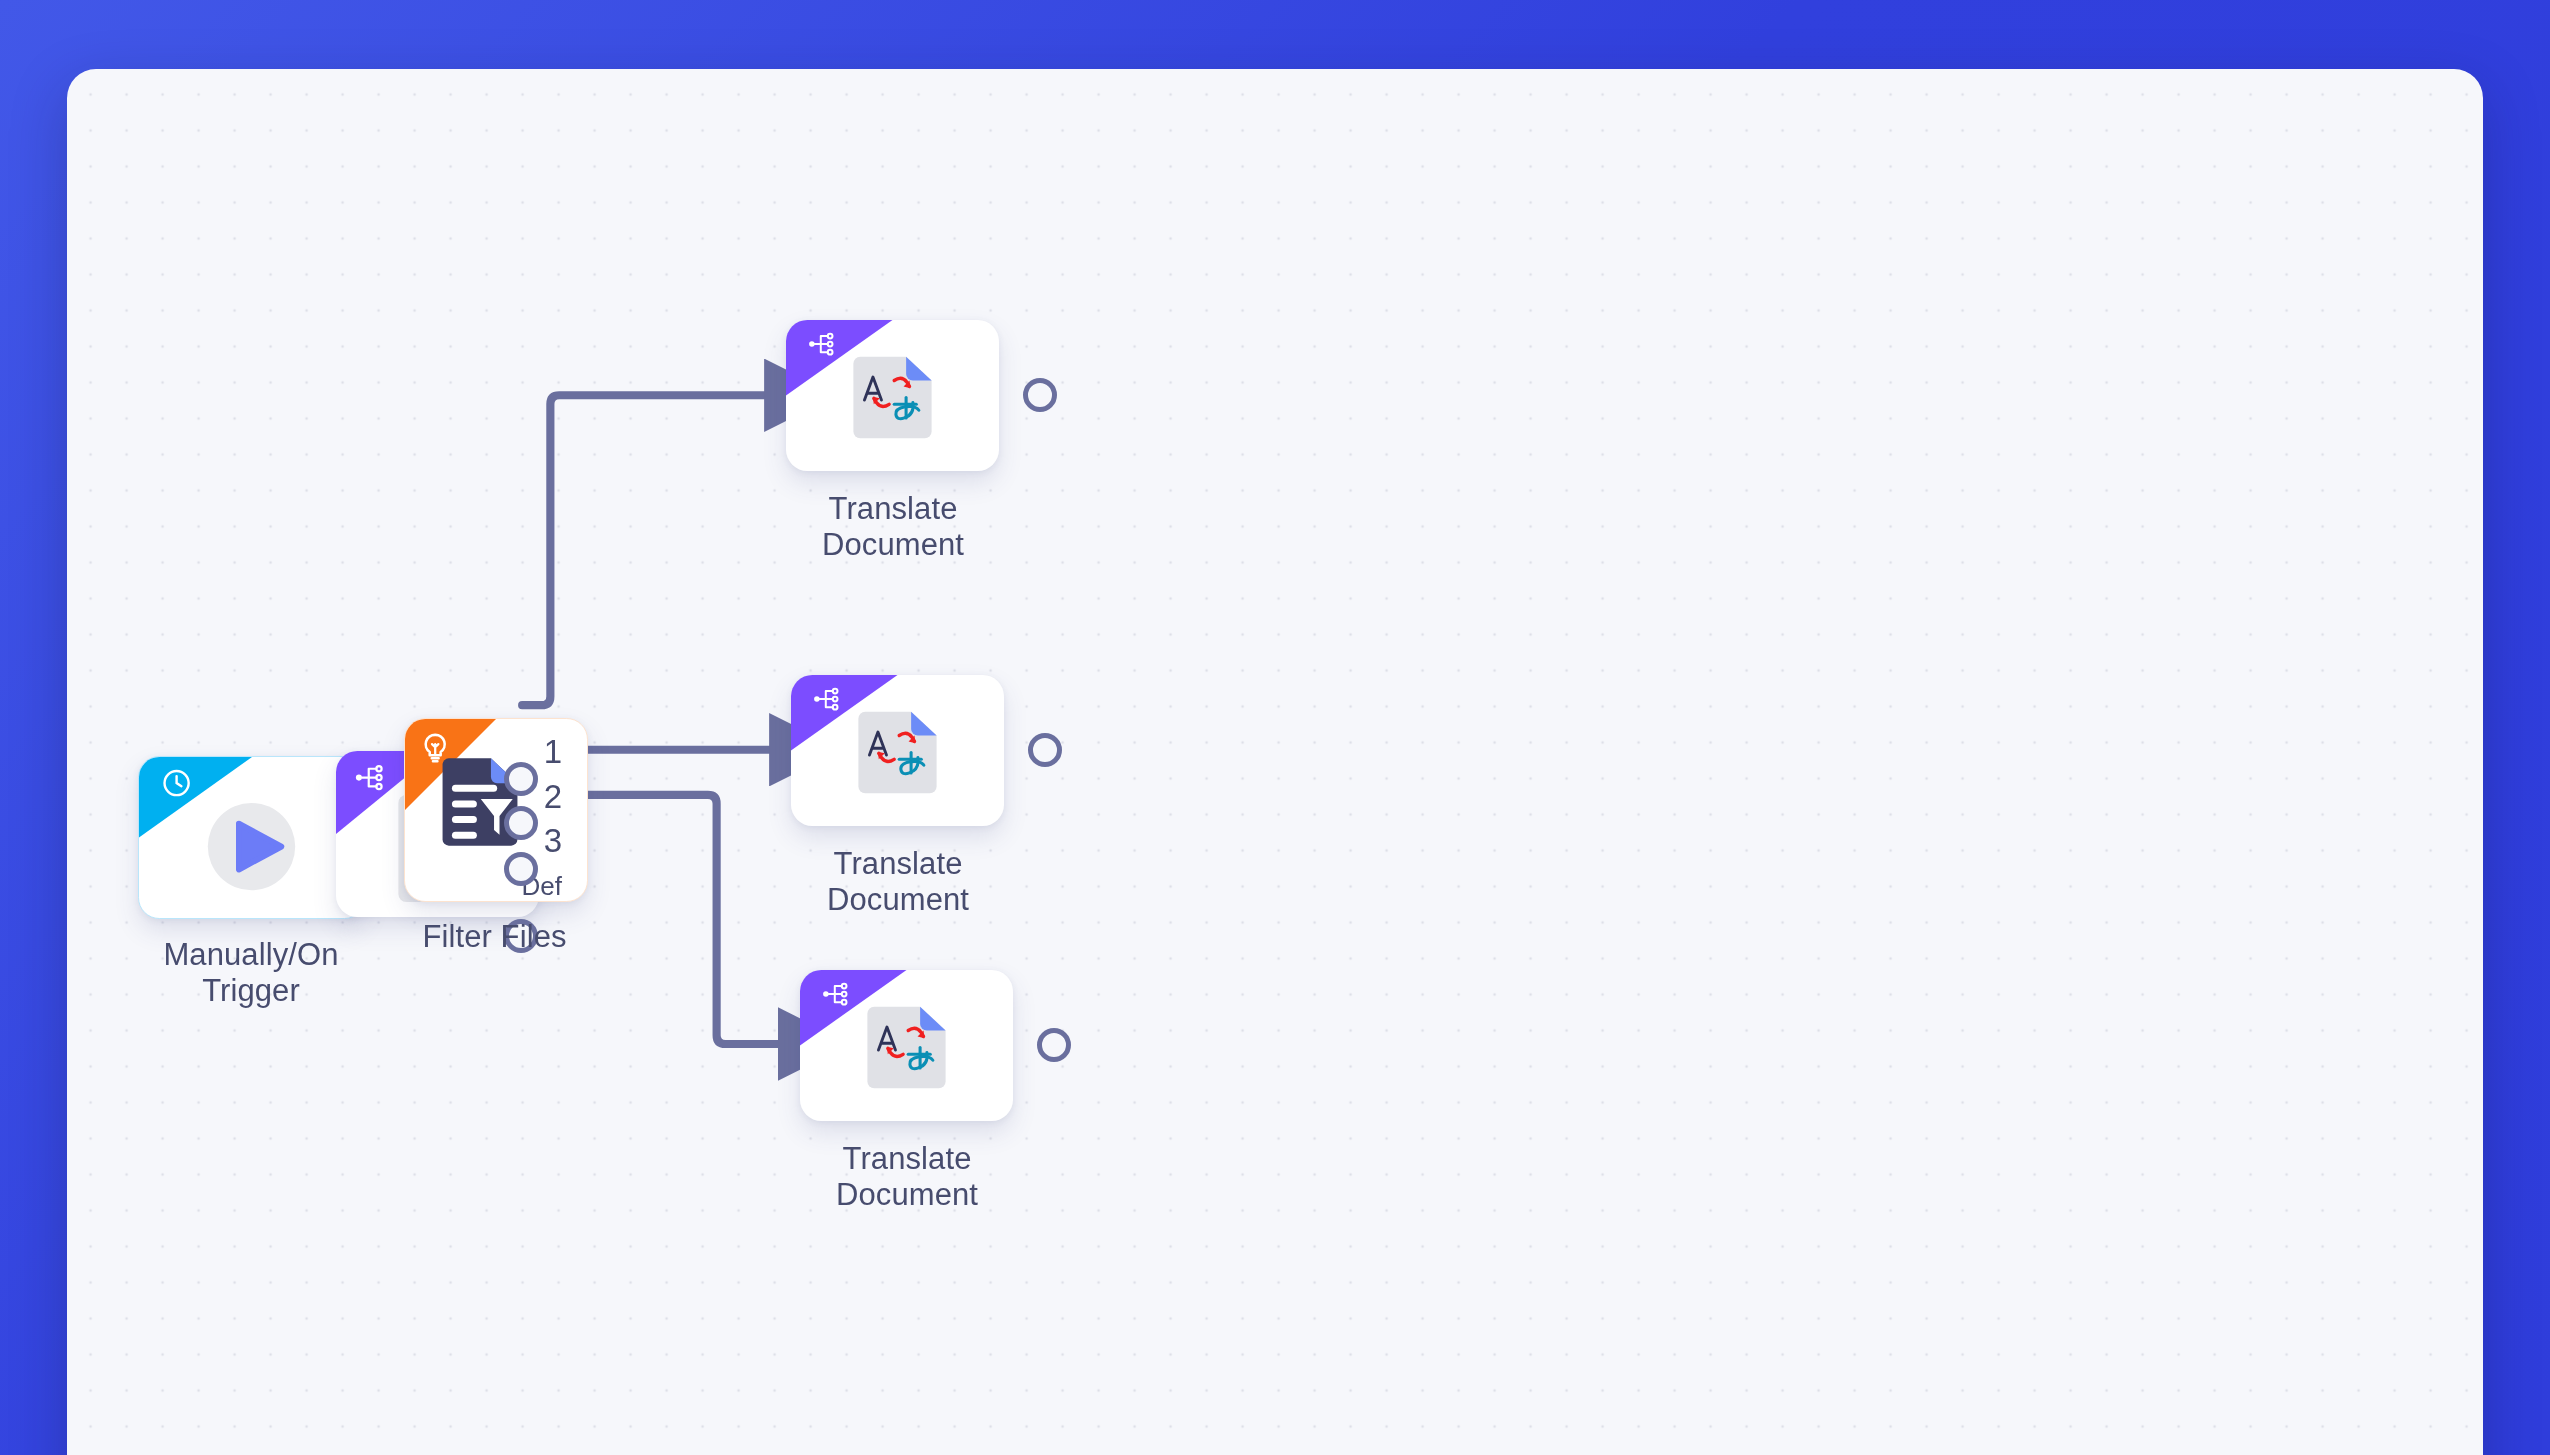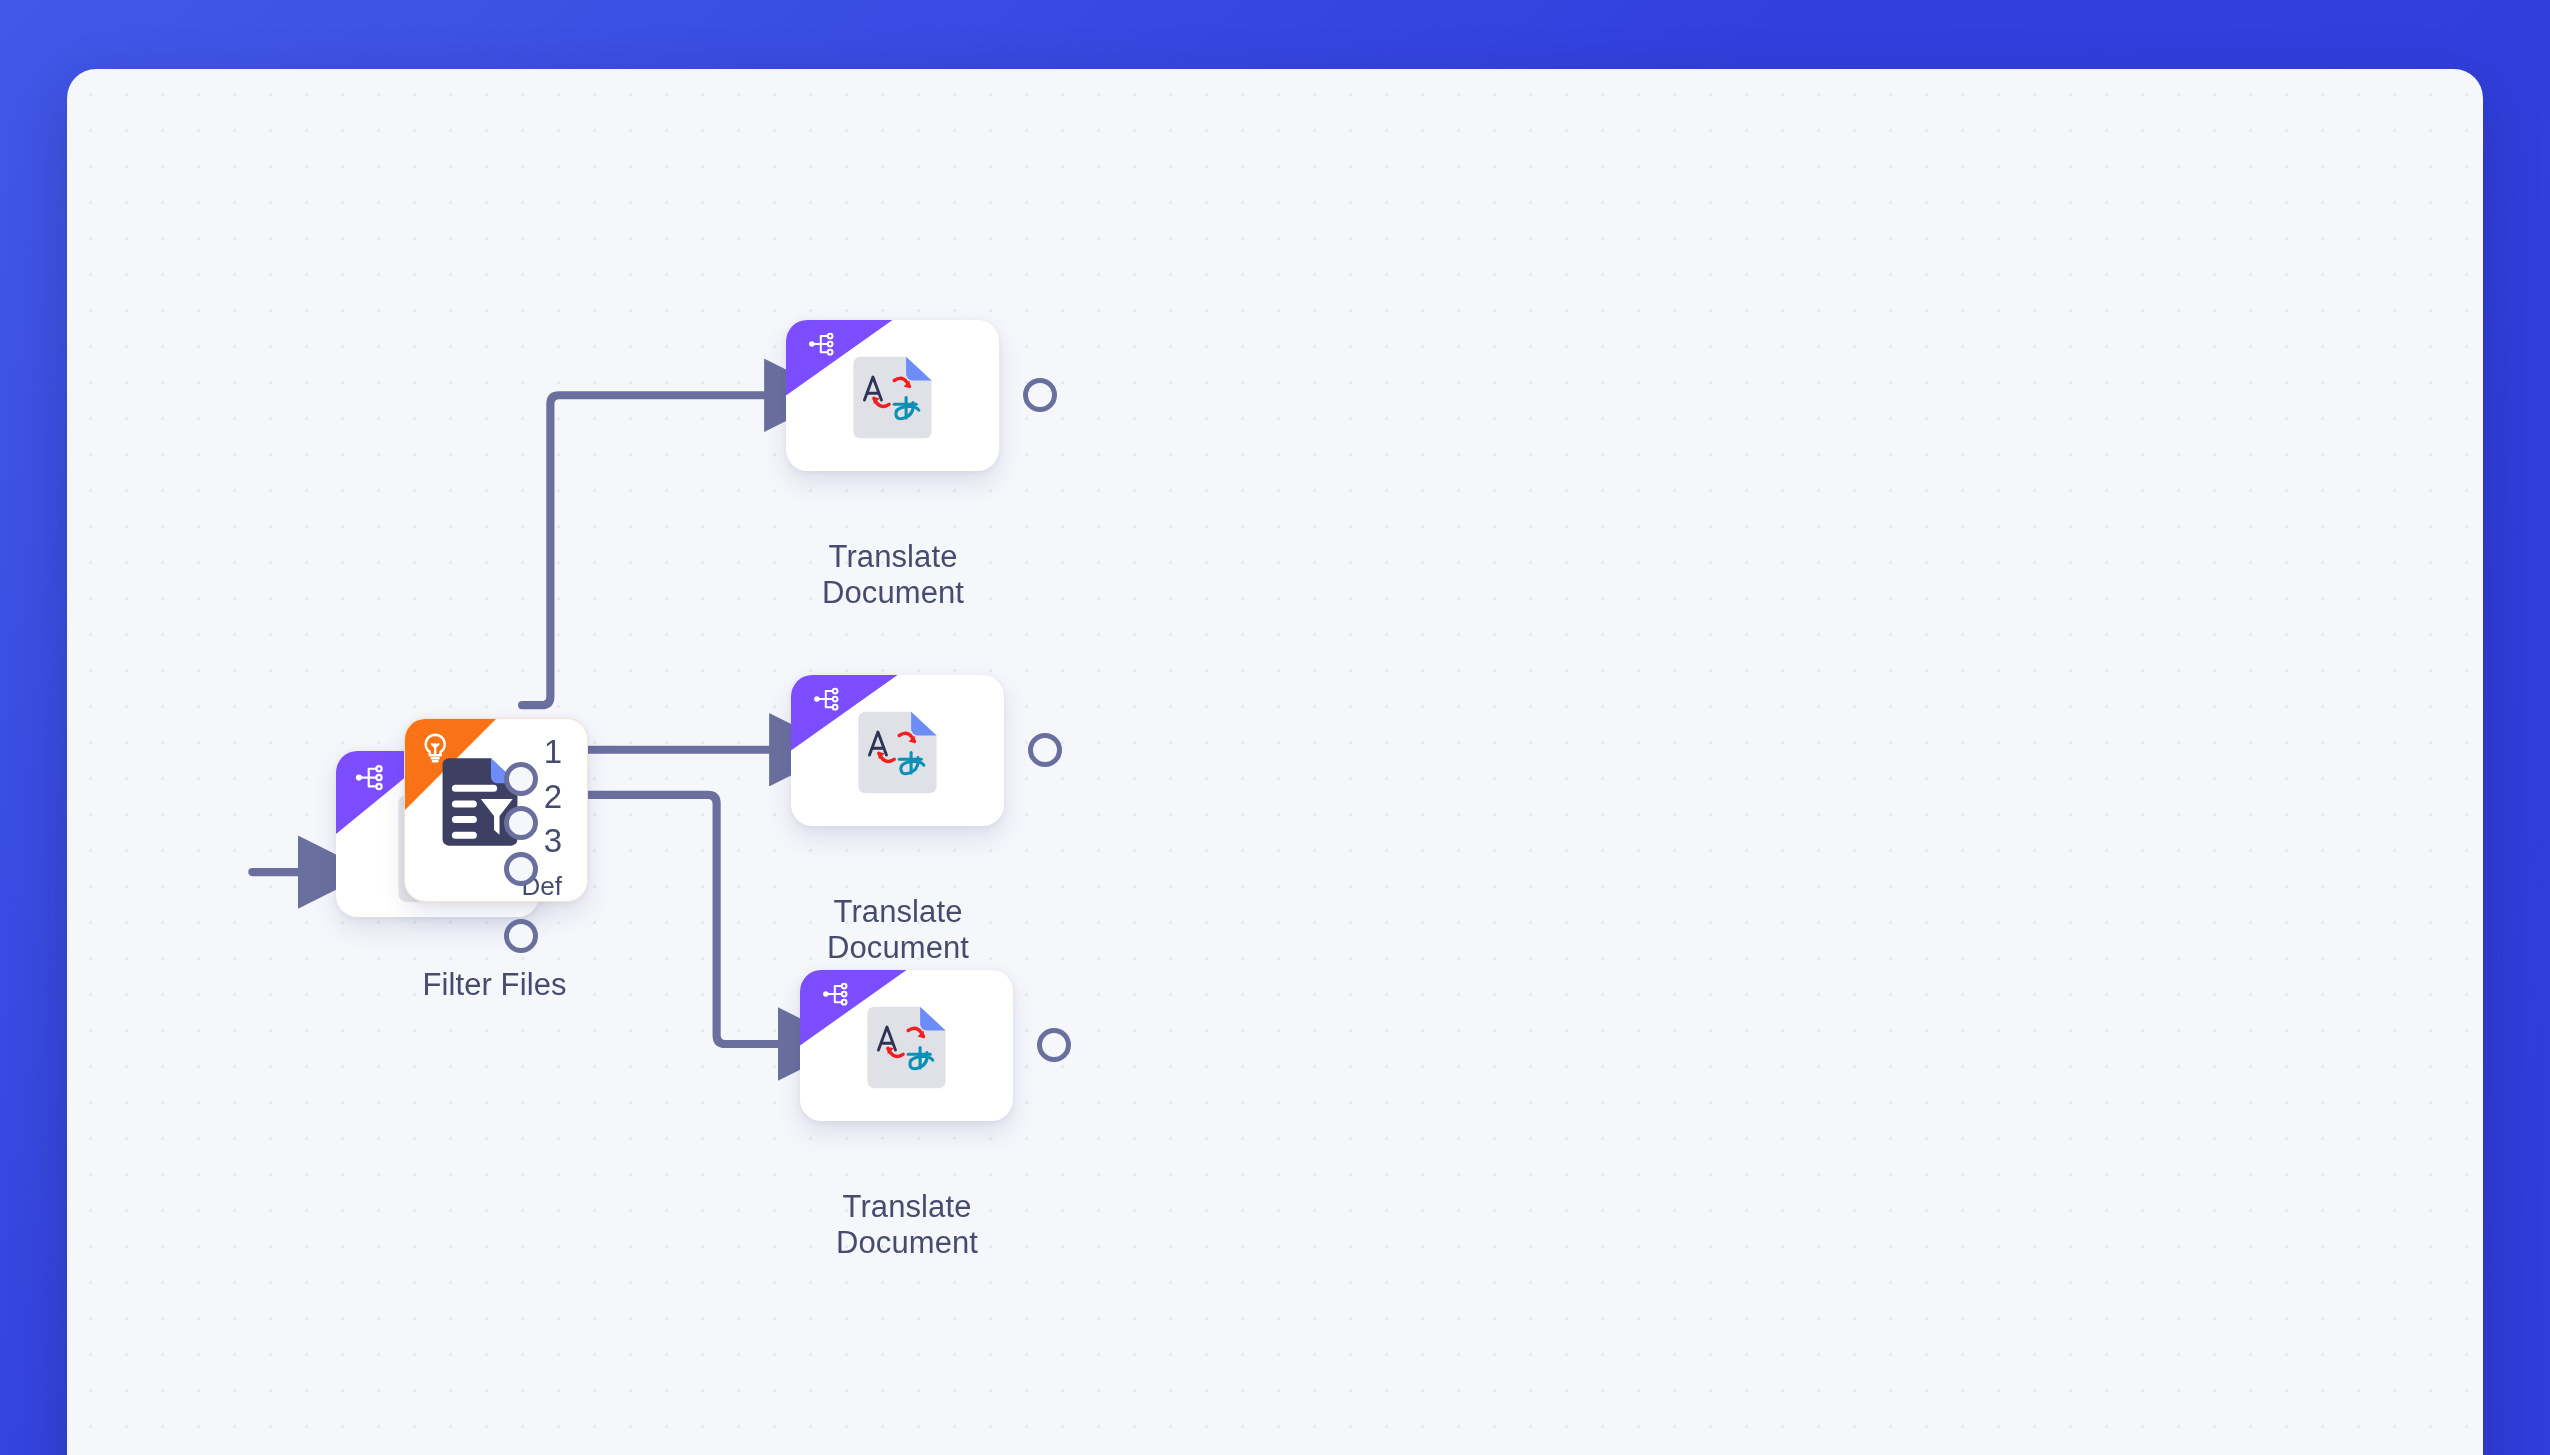--- a/index.html
+++ b/index.html
@@ -43,21 +43,20 @@
   
   .corner{position:absolute;left:0;top:0;width:50%;height:50%;overflow:hidden;}
   .corner .tri{position:absolute;left:0;top:0;width:100%;height:100%;}
   .corner .gi{position:absolute;left:13%;top:12%;width:40%;height:40%;}
 
   .lbl{
     position:absolute;text-align:center;
     color:#474c6e;font-size:31px;line-height:1.17;letter-spacing:0.1px;
     font-family:"Liberation Sans","DejaVu Sans",sans-serif;
     white-space:pre-line;
-    margin-top:48px;
   }
 
   .port{position:absolute;border-radius:50%;
     border:5.6px solid #6a6f9e;background:#f6f7fb;box-sizing:border-box;}
 
   .outlbl{
     position:absolute;color:#474c6e;font-size:33px;line-height:1;
     text-align:right;font-family:"Liberation Sans","DejaVu Sans",sans-serif;
   }
 </style>
@@ -81,20 +80,40 @@
         <path d="M 502,1275 L 540,1275 Q 554,1275 554,1261 L 554,1238 Q 554,1224 568,1224 L 594,1224" marker-end="url(#ah)"></path>
 
         <path d="M 725,1014 L 756,1014 Q 770,1014 770,1000 L 770,534 Q 770,520 784,520 L 1138,520" marker-end="url(#ah)"></path>
 
         <path d="M 725,1085 L 1146,1085" marker-end="url(#ah)"></path>
 
         <path d="M 725,1157 L 1021,1157 Q 1035,1157 1035,1171 L 1035,1540 Q 1035,1554 1049,1554 L 1160,1554" marker-end="url(#ah)"></path>
       </g>
     </svg>
 
+    <div class="node" style="left:71px;top:687px;width:226px;height:161px;">
+      <div class="card trig" style="width:226px;height:161px;">
+        <div class="corner">
+          <svg class="tri" viewBox="0 0 100 100" preserveAspectRatio="none">
+            <polygon points="0,0 100,0 0,100" fill="#00b0f0"></polygon>
+          </svg>
+          <svg class="gi" viewBox="0 0 24 24">
+            <circle cx="12" cy="12" r="9" fill="none" stroke="#fff" stroke-width="1.8"></circle>
+            <path d="M12 6.8 L12 12 L15.6 14.3" fill="none" stroke="#fff" stroke-width="1.8" stroke-linecap="round"></path>
+          </svg>
+        </div>
+        <svg style="position:absolute;left:55px;top:39px;width:115px;height:115px;" viewBox="0 0 100 100">
+          <circle cx="50" cy="44" r="38" fill="#e8e9ec"></circle>
+          <path d="M39 24 L76 44 L39 64 Z" fill="#6c7cf7" stroke="#6c7cf7" stroke-width="5" stroke-linejoin="round"></path>
+        </svg>
+      </div>
+      <div class="port" style="left:240px;top:69px;width:34px;height:34px;"></div>
+      <div class="lbl" style="left:-54px;top:181px;width:334px;">Manually/On
+Trigger</div>
+    </div>
 
     <div class="node" style="left:269px;top:682px;width:203px;height:166px;">
       <div class="card" style="width:203px;height:166px;">
         <div class="corner">
           <svg class="tri" viewBox="0 0 100 100" preserveAspectRatio="none">
             <polygon points="0,0 100,0 0,100" fill="#7c4dff"></polygon>
           </svg>
           <svg class="gi" viewBox="0 0 24 24">
             <circle cx="4.5" cy="12" r="2.2" fill="#fff"></circle>
             <circle cx="19" cy="5.6" r="1.9" fill="none" stroke="#fff" stroke-width="1.6"></circle>

